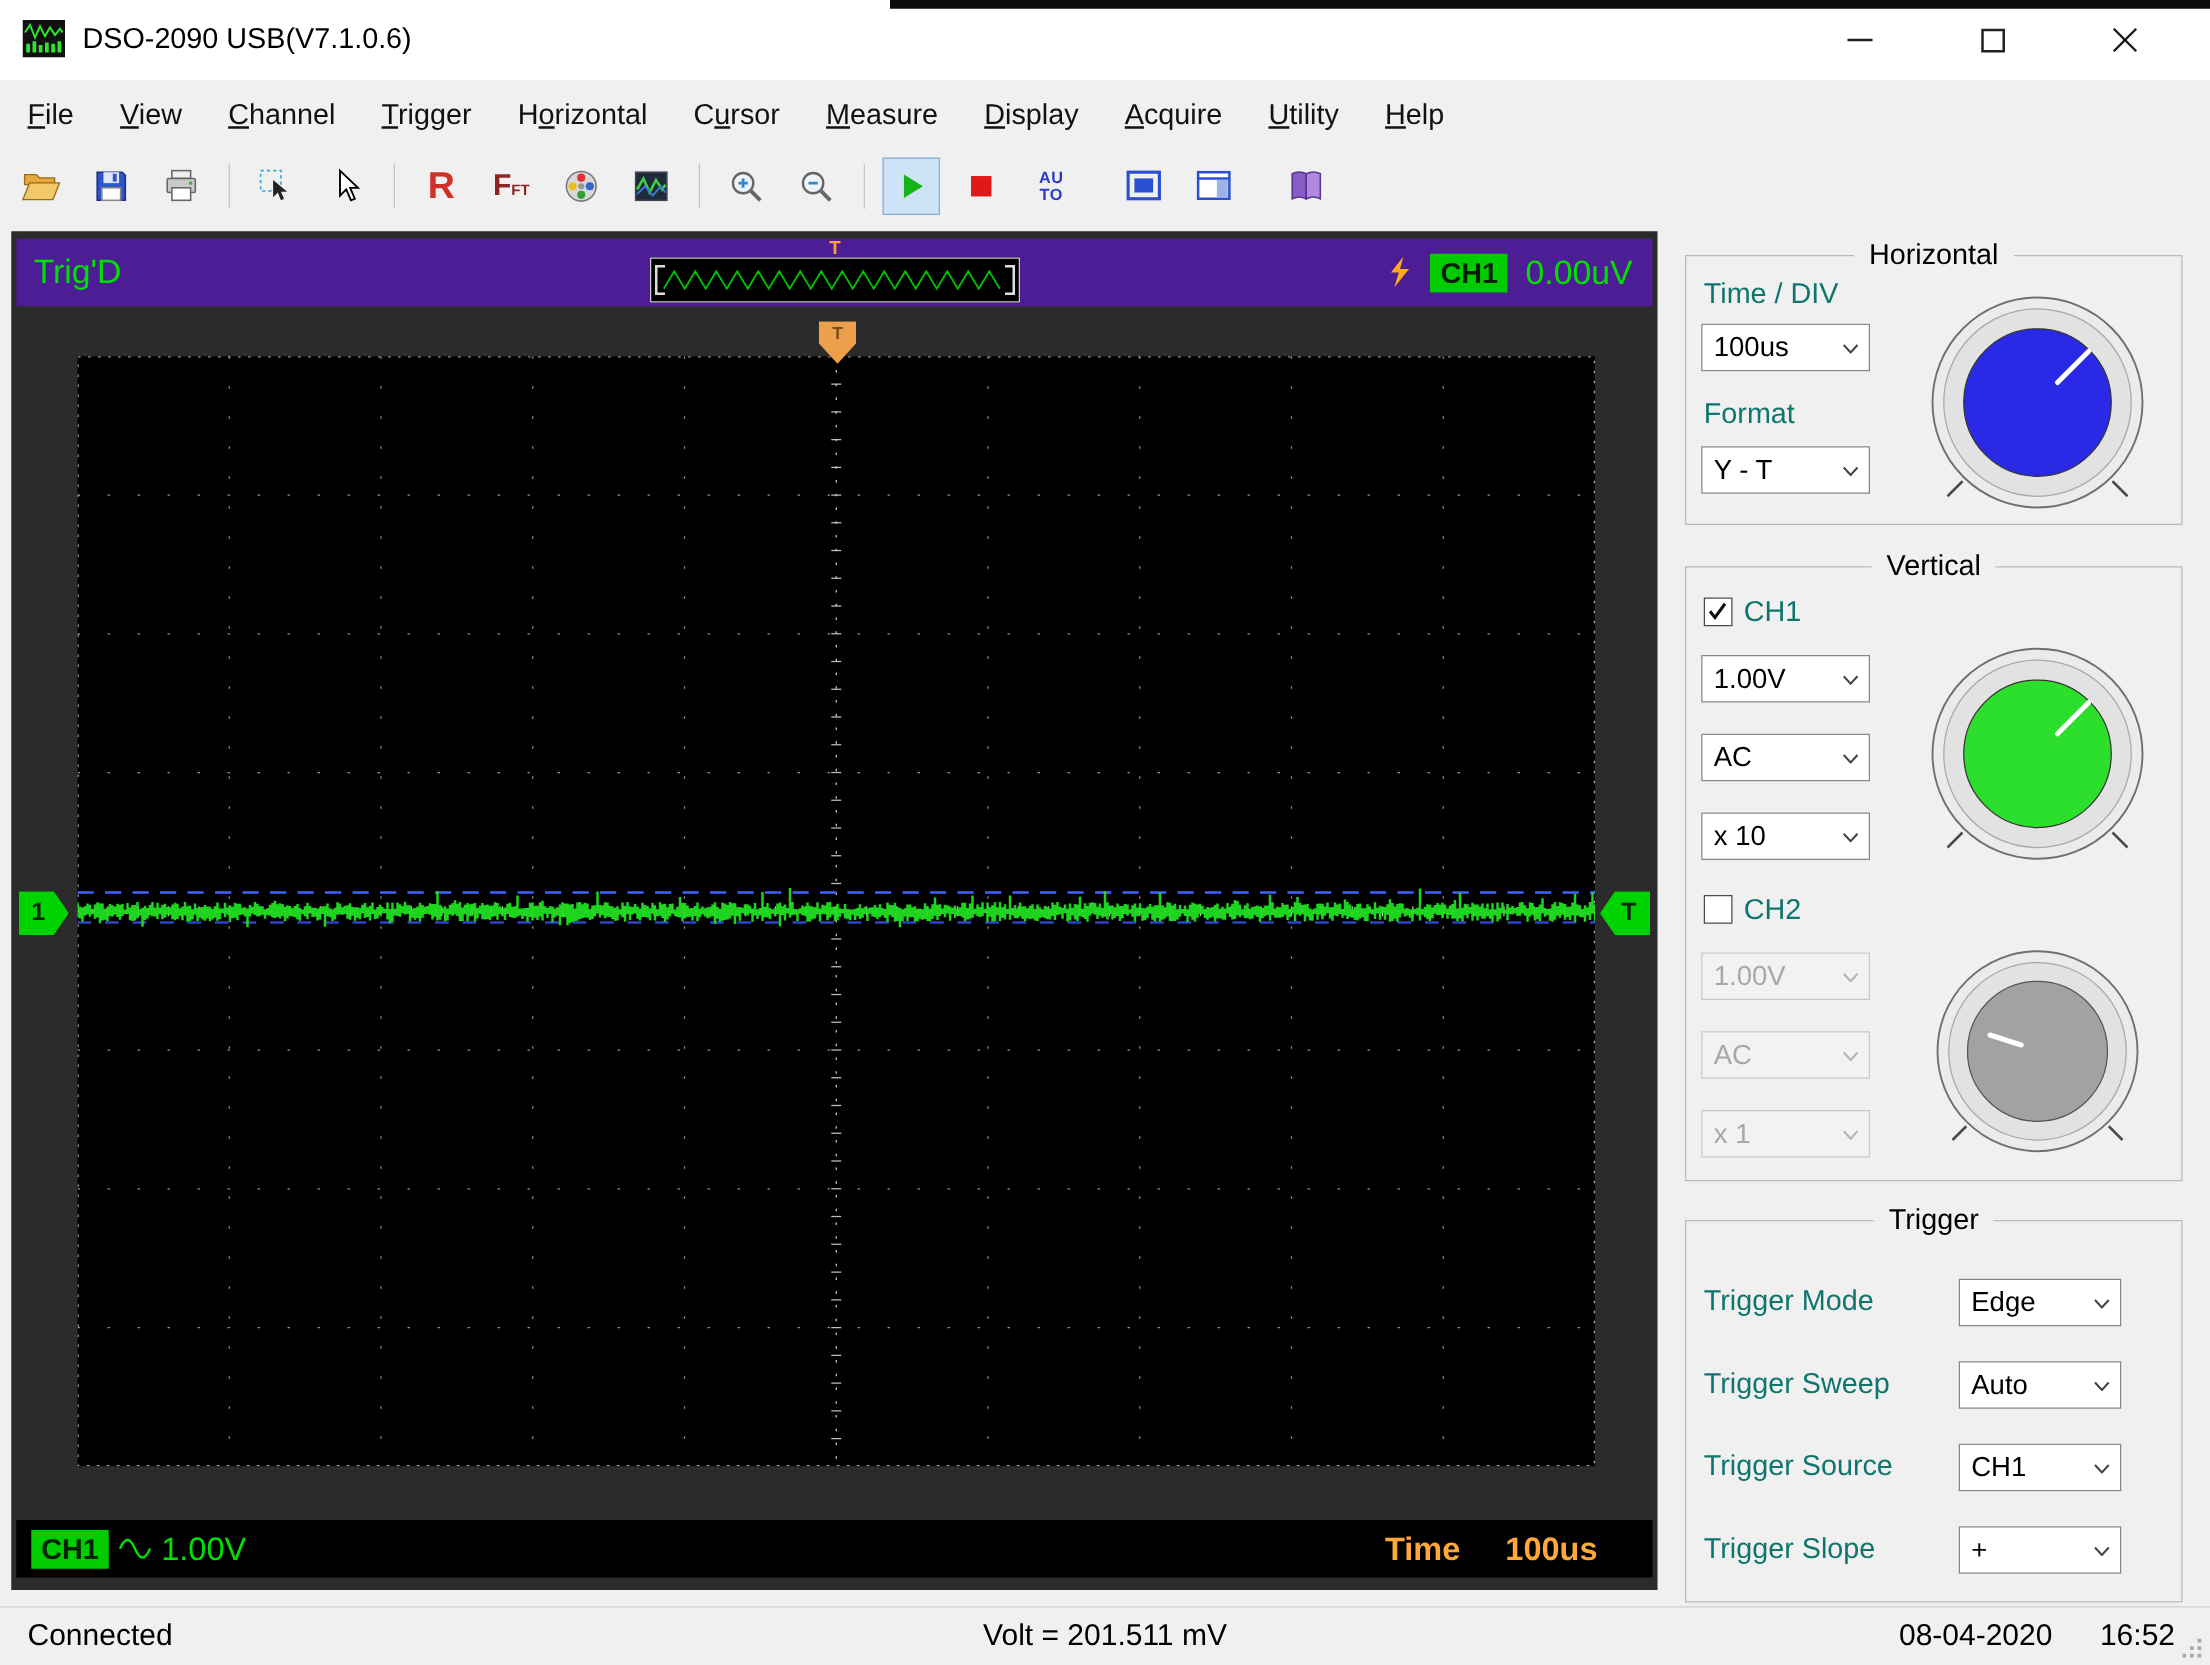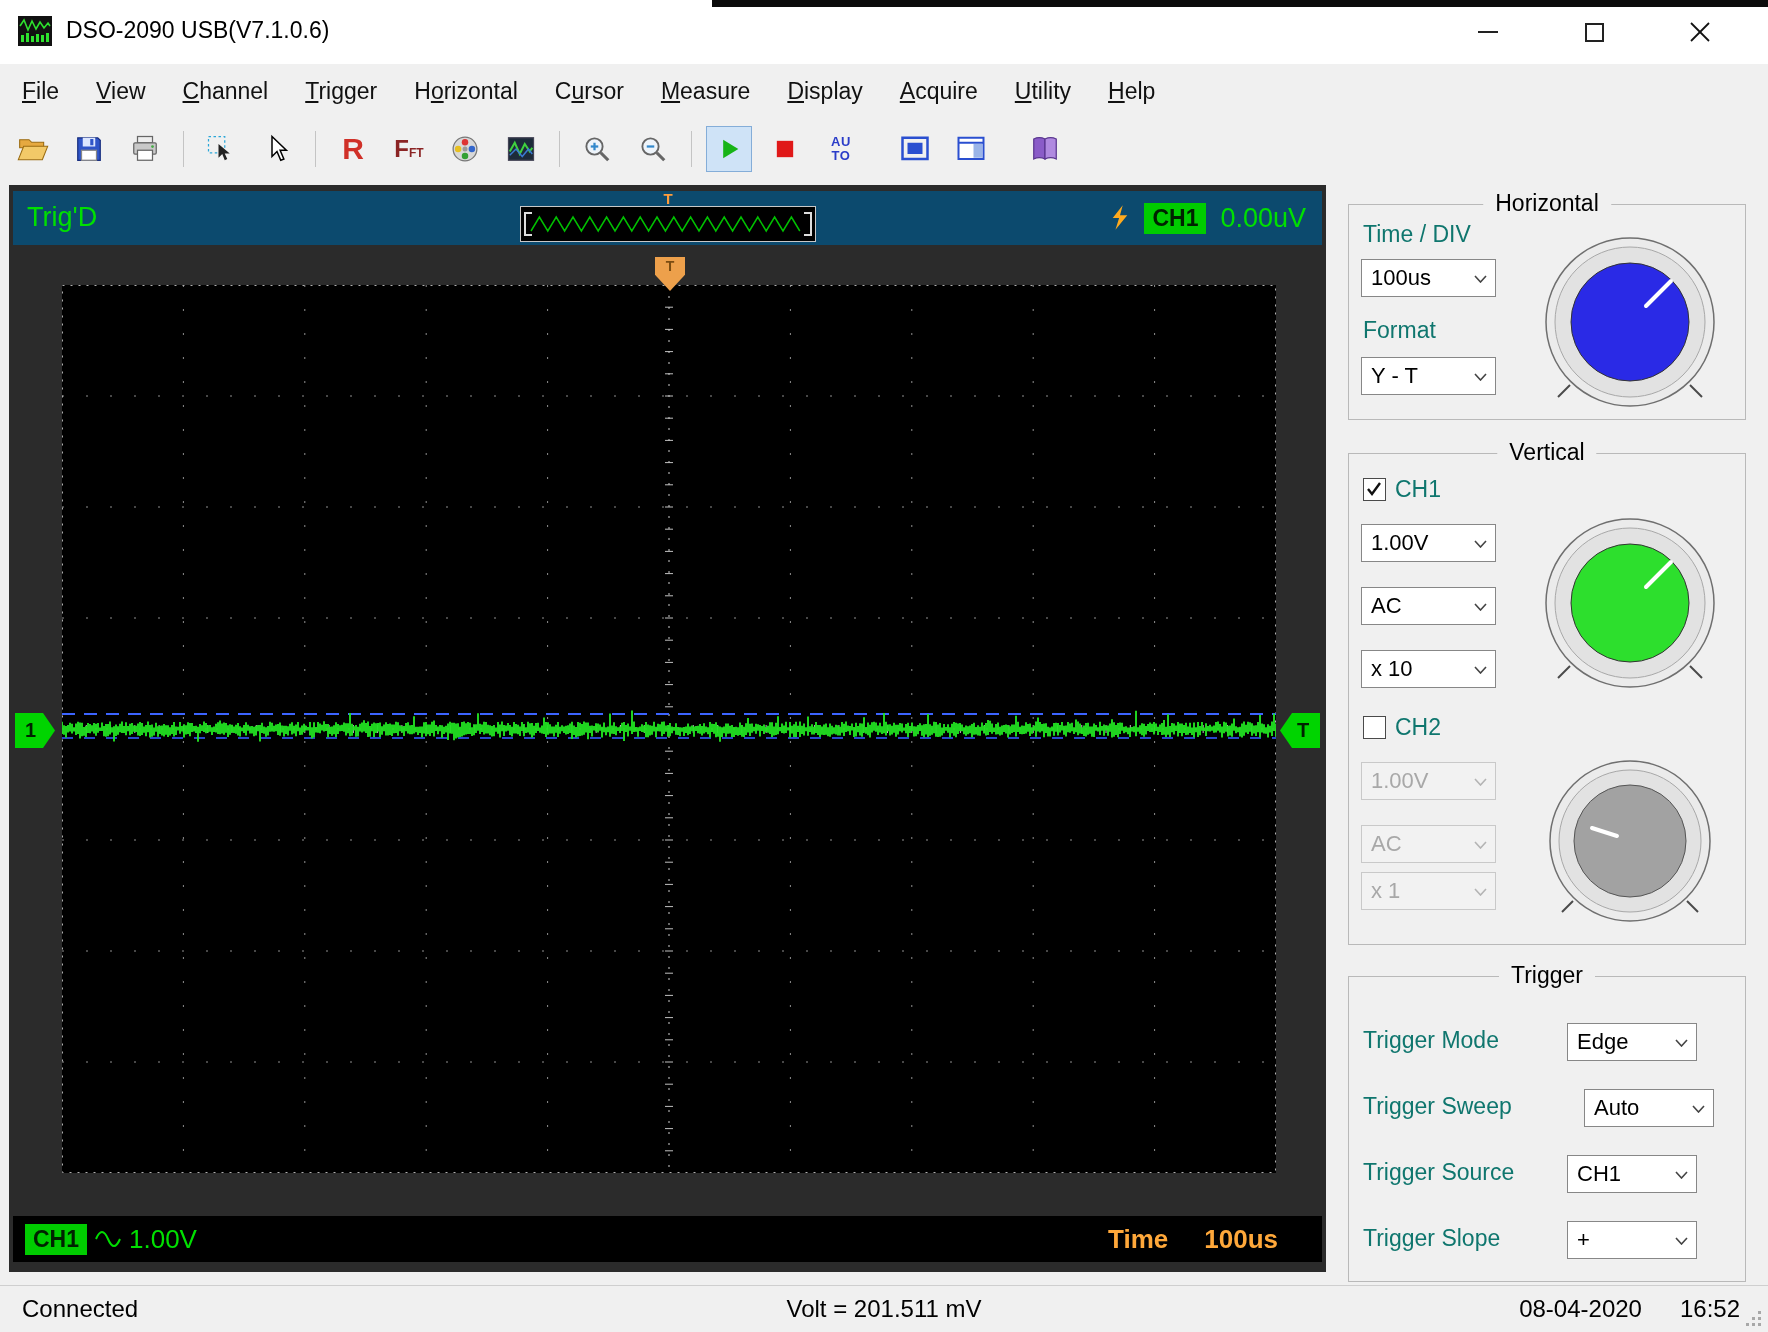--- a/index.html
+++ b/index.html
@@ -28,21 +28,21 @@
   .tb-btn.active{background:#cfe3f7;border:1px solid #84add8;}
   .tb-sep{width:1px;height:36px;background:#c4c4c4;margin:0 14px 0 5px;flex:none;}
   .tb-gap{width:18px;flex:none;}
   .r-glyph{font-size:30px;font-weight:bold;color:#d03028;}
   .fft{font-weight:bold;color:#8b2424;font-size:24px;}
   .fft small{font-size:12px;letter-spacing:0;}
   .auto{font-size:13px;font-weight:bold;color:#2a3cc8;line-height:14px;text-align:center;letter-spacing:.5px;}
 
   
   #surround{position:absolute;left:9px;top:185px;width:1317px;height:1087px;background:#2b2b2b;}
-  #strip-top{position:absolute;left:4px;top:6px;width:1309px;height:54px;background:#0c4a6e;}
+  #strip-top{position:absolute;left:4px;top:6px;width:1309px;height:54px;background:#4c1d95;}
   #trig-status{position:absolute;left:14px;top:11px;font-size:27px;color:#00e000;}
   #pos-indicator{position:absolute;left:507px;top:15px;width:296px;height:36px;background:#000;border:1px solid #c8c8c8;}
   #indicator-t{position:absolute;left:50%;transform:translateX(-50%);top:-17px;font-size:15px;font-weight:bold;color:#ff9c3c;}
   .brk{position:absolute;top:5px;bottom:5px;width:8px;}
   .brk.l{left:3px;border-left:2px solid #ddd;border-top:2px solid #ddd;border-bottom:2px solid #ddd;}
   .brk.r{right:3px;border-right:2px solid #ddd;border-top:2px solid #ddd;border-bottom:2px solid #ddd;}
   #trig-readout{position:absolute;right:16px;top:9px;height:36px;display:flex;align-items:center;gap:14px;}
   .ch-badge{background:#00cc00;color:#002200;font-weight:bold;font-size:23px;padding:2px 8px;}
   .readout-val{color:#00e000;font-size:27px;}
 
@@ -474,21 +474,21 @@
       <svg width="13" height="8" viewBox="0 0 13 8">
           <polyline points="1,1 6.5,7 12,1" fill="none" stroke="#444" stroke-width="1.6"></polyline>
         </svg>
     </div>
     <div class="combo disabled" style="left:12px;top:371px;">
       <span>AC</span>
       <svg width="13" height="8" viewBox="0 0 13 8">
           <polyline points="1,1 6.5,7 12,1" fill="none" stroke="#444" stroke-width="1.6"></polyline>
         </svg>
     </div>
-    <div class="combo disabled" style="left:12px;top:418px;">
+    <div class="combo disabled" style="left:12px;top:434px;">
       <span>x 1</span>
       <svg width="13" height="8" viewBox="0 0 13 8">
           <polyline points="1,1 6.5,7 12,1" fill="none" stroke="#444" stroke-width="1.6"></polyline>
         </svg>
     </div>
     <svg class="knob" style="left:191px;top:297px;" width="180" height="180" viewBox="-90 -90 180 180">
       <line x1="-57" y1="60" x2="-68" y2="71" stroke="#4a4a4a" stroke-width="2"></line>
       <line x1="57" y1="60" x2="68" y2="71" stroke="#4a4a4a" stroke-width="2"></line>
       <circle r="80" fill="#ebebeb" stroke="#6f6f6f" stroke-width="1.5"></circle>
       <circle r="71" fill="#e2e2e2" stroke="#a8a8a8" stroke-width="1"></circle>
@@ -501,21 +501,21 @@
     <span class="group-title">Trigger</span>
 
     <span class="panel-label" style="left:14px;top:50px;">Trigger Mode</span>
     <div class="combo" style="left:218px;top:46px;width:130px;">
       <span>Edge</span>
       <svg width="13" height="8" viewBox="0 0 13 8">
           <polyline points="1,1 6.5,7 12,1" fill="none" stroke="#444" stroke-width="1.6"></polyline>
         </svg>
     </div>
     <span class="panel-label" style="left:14px;top:116px;">Trigger Sweep</span>
-    <div class="combo" style="left:235px;top:112px;width:130px;">
+    <div class="combo" style="left:218px;top:112px;width:130px;">
       <span>Auto</span>
       <svg width="13" height="8" viewBox="0 0 13 8">
           <polyline points="1,1 6.5,7 12,1" fill="none" stroke="#444" stroke-width="1.6"></polyline>
         </svg>
     </div>
     <span class="panel-label" style="left:14px;top:182px;">Trigger Source</span>
     <div class="combo" style="left:218px;top:178px;width:130px;">
       <span>CH1</span>
       <svg width="13" height="8" viewBox="0 0 13 8">
           <polyline points="1,1 6.5,7 12,1" fill="none" stroke="#444" stroke-width="1.6"></polyline>

